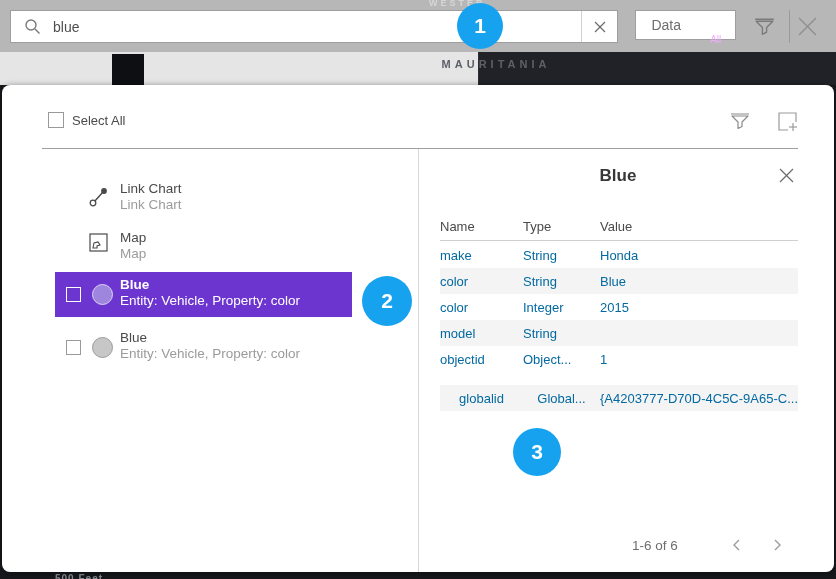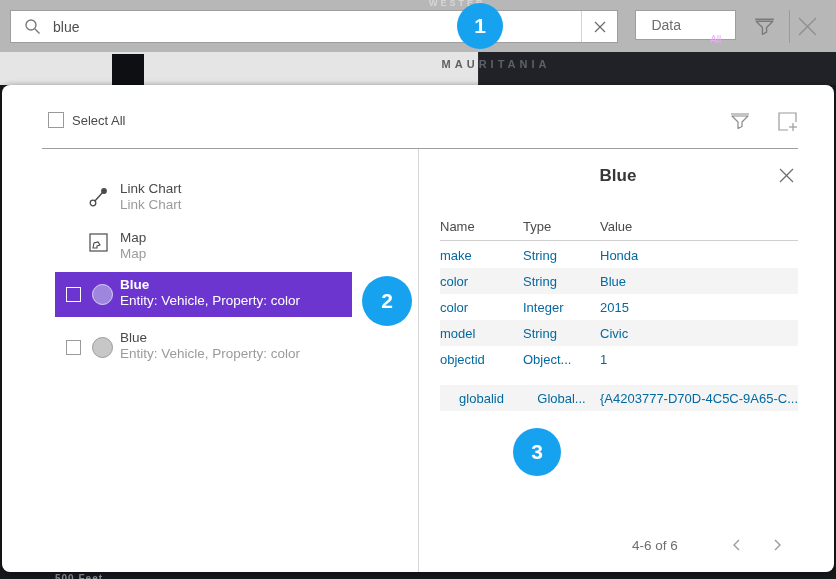--- a/index.html
+++ b/index.html
@@ -225,34 +225,33 @@
       <span class="col-value">Blue</span>
     </div>
     <div class="tbl-row" style="top:209px;">
       <span class="col-name">color</span>
       <span class="col-type">Integer</span>
       <span class="col-value">2015</span>
     </div>
     <div class="tbl-row stripe" style="top:235px;">
       <span class="col-name">model</span>
       <span class="col-type">String</span>
-      <span class="col-value">Civic</span>
     </div>
     <div class="tbl-row" style="top:261px;">
       <span class="col-name">objectid</span>
       <span class="col-type">Object...</span>
       <span class="col-value">1</span>
     </div>
     <div class="tbl-row stripe" style="top:300px;text-align:center;">
       <span class="col-name">globalid</span>
       <span class="col-type">Global...</span>
       <span class="col-value">{A4203777-D70D-4C5C-9A65-C...</span>
     </div>
 
-    <div class="page-range">4-6 of 6</div>
+    <div class="page-range">1-6 of 6</div>
     <div class="page-prev">
       <svg width="14" height="14" viewBox="0 0 14 14">
           <polyline points="9,2 4,7 9,12" fill="none" stroke="#9b9b9b" stroke-width="1.4"></polyline>
         </svg>
     </div>
     <div class="page-next">
       <svg width="14" height="14" viewBox="0 0 14 14">
           <polyline points="5,2 10,7 5,12" fill="none" stroke="#9b9b9b" stroke-width="1.4"></polyline>
         </svg>
     </div>

